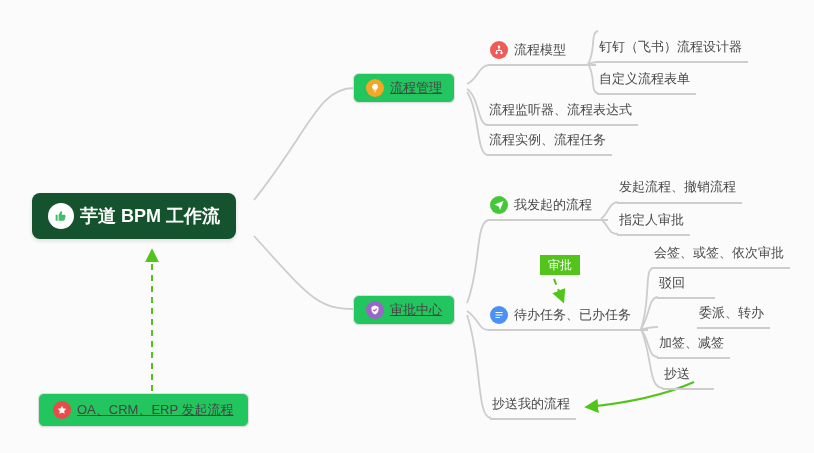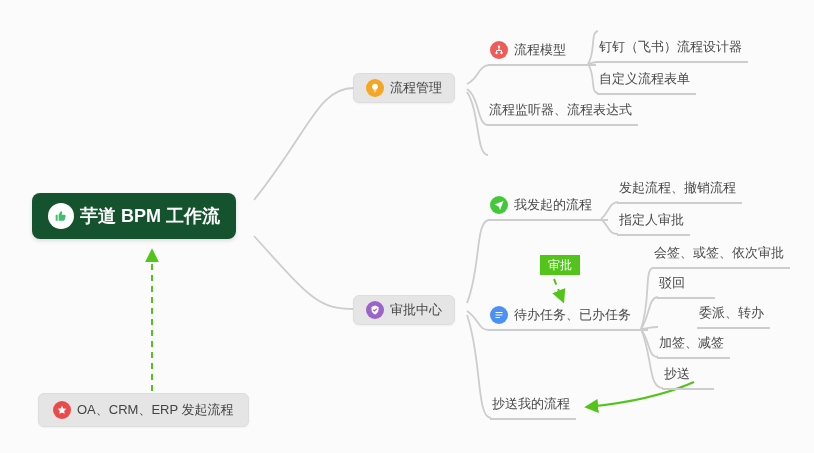--- a/index.html
+++ b/index.html
@@ -7,23 +7,23 @@
     position:relative;width:814px;height:453px;background:#fbfbfb;
     font-family:"Liberation Sans",sans-serif;overflow:hidden;
   }
   .edges{position:absolute;left:0;top:0;width:814px;height:453px;z-index:0;}
   .node{position:absolute;display:flex;align-items:center;gap:6px;z-index:2;}
   .leaf{
     border-bottom:2px solid #cdcdcd;padding:0 6px 5px 2px;
     font-size:13px;color:#4a4a4a;white-space:nowrap;line-height:18px;
   }
   .box{
-    background:#e5e5e5;border:1px solid #ddd;border-radius:6px;
+    background:#22c55e;border:1px solid #ddd;border-radius:6px;
     padding:5px 12px;font-size:13px;color:#444;line-height:18px;
-    box-shadow:0 1px 2px rgba(0,0,0,.05);white-space:nowrap;
+    box-shadow:0 1px 2px rgba(0,0,0,.05);white-space:nowrap;text-decoration:underline;
   }
   .root{
     background:#14532d;border-radius:8px;padding:10px 16px;
     color:#fff;font-size:18px;font-weight:bold;line-height:26px;
     box-shadow:0 2px 4px rgba(0,0,0,.12);white-space:nowrap;
   }
   .icon-circle{
     width:18px;height:18px;border-radius:50%;display:inline-flex;
     align-items:center;justify-content:center;flex:none;
   }
@@ -108,41 +108,44 @@
   <div class="node leaf" style="left:597px;top:38px;">
     <span>钉钉（飞书）流程设计器</span>
   </div>
   <div class="node leaf" style="left:597px;top:70px;">
     <span>自定义流程表单</span>
   </div>
 
   <div class="node leaf" style="left:487px;top:101px;">
     <span>流程监听器、流程表达式</span>
   </div>
+  <div class="node leaf" style="left:487px;top:131px;">
+    <span>流程实例、流程任务</span>
+  </div>
 
   <div class="node box" style="left:353px;top:295px;">
     <span class="icon-circle purple">
       <svg viewBox="0 0 24 24">
           <path fill="#fff" d="M12 3l7 3v5c0 5-3 8-7 10-4-2-7-5-7-10V6z"></path>
           <path stroke="#9b64c9" stroke-width="2.2" fill="none" d="M8.5 11.5l2.5 2.5 4.5-4.5"></path>
         </svg>
     </span>
     <span>审批中心</span>
   </div>
 
   <div class="node leaf" style="left:488px;top:196px;min-width:112px;">
     <span class="icon-circle green">
       <svg viewBox="0 0 24 24">
           <path fill="#fff" d="M3 11l18-7-7 18-2.5-7z"></path>
         </svg>
     </span>
     <span>我发起的流程</span>
   </div>
 
-  <div class="node leaf" style="left:617px;top:179px;">
+  <div class="node leaf" style="left:617px;top:179px;font-family:Liberation Mono, monospace;">
     <span>发起流程、撤销流程</span>
   </div>
   <div class="node leaf" style="left:617px;top:211px;">
     <span>指定人审批</span>
   </div>
 
   <div class="badge" style="left:540px;top:255px;">审批</div>
 
   <div class="node leaf" style="left:488px;top:306px;min-width:152px;">
     <span class="icon-circle blue">

